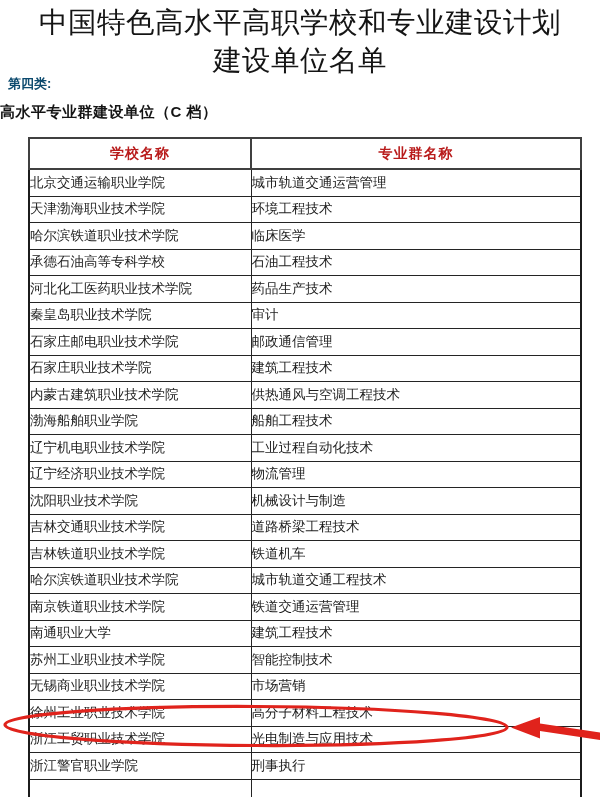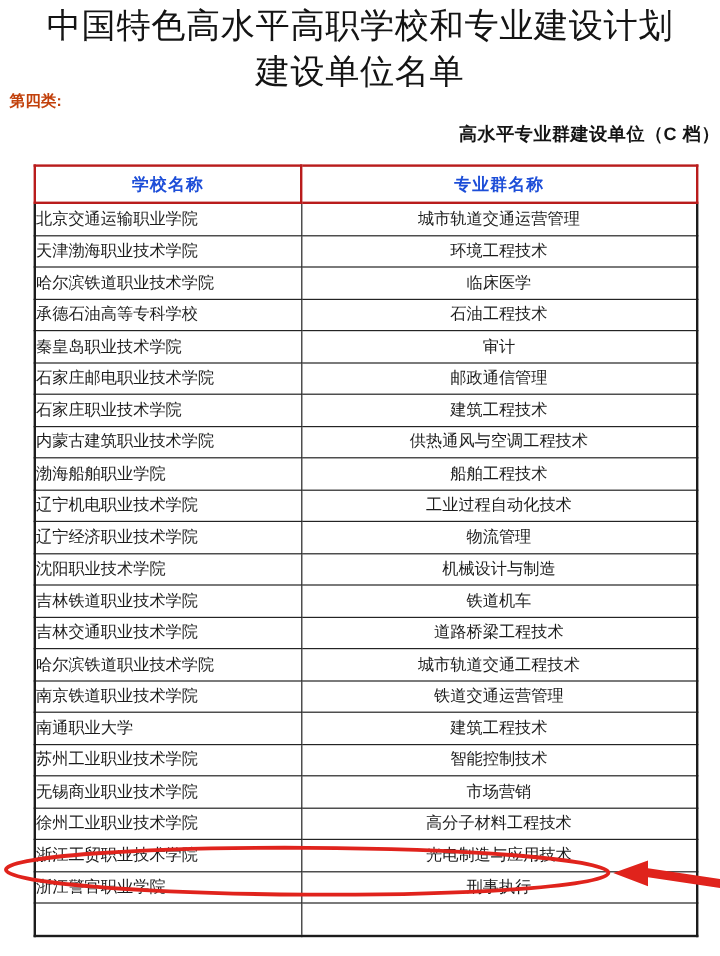--- a/index.html
+++ b/index.html
@@ -18,63 +18,63 @@
     font-size: 28.5px;
     line-height: 38px;
     letter-spacing: 0.5px;
     color: #141414;
   }
   .category-label {
     position: absolute; top: 75px; left: 8px;
     font-family: "Liberation Sans", "DejaVu Sans", sans-serif;
     font-weight: bold;
     font-size: 13px;
-    color: #c2410c;
+    color: #0c4a6e;
   }
   .table-caption {
     position: absolute; top: 103px; left: 0; width: 600px;
-    text-align: right;
+    text-align: left;
     font-family: "Liberation Sans", "DejaVu Sans", sans-serif;
     font-weight: bold;
     font-size: 15px;
     letter-spacing: 0.5px;
     color: #141414;
   }
   table.school-table {
     position: absolute; top: 137px; left: 28px;
     width: 552px;
     border-collapse: collapse;
     table-layout: fixed;
     border: 2px solid #1c1c1c;
   }
   table.school-table th {
-    border: 2px solid #b91c1c;
+    border: 2px solid #404040;
     height: 29px;
     font-family: "Liberation Sans", "DejaVu Sans", sans-serif;
     font-weight: bold;
     font-size: 14px;
     letter-spacing: 1px;
     text-align: center;
     padding: 0;
-    color: #1d4ed8;
+    color: #b91c1c;
   }
   table.school-table td {
     border: 1.5px solid #242424;
     height: 25.5px;
     font-family: "Liberation Serif", "DejaVu Serif", serif;
     font-weight: normal;
     font-size: 13.5px;
     padding: 0;
     color: #1c1c1c;
     overflow: hidden;
     white-space: nowrap;
     margin-top: 15px;
   }
   td.col-school { text-align: left; padding-left: 9px; }
-  td.col-spec   { text-align: center; }
+  td.col-spec   { }
   .annotation-overlay {
     position: absolute; top: 0; left: 0;
     width: 600px; height: 797px;
     pointer-events: none;
   }
 </style>
 </head>
 <body>
 
 <div class="doc-title">
@@ -108,20 +108,24 @@
       </tr>
       <tr>
         <td class="col-school">哈尔滨铁道职业技术学院</td>
         <td class="col-spec">临床医学</td>
       </tr>
       <tr>
         <td class="col-school">承德石油高等专科学校</td>
         <td class="col-spec">石油工程技术</td>
       </tr>
       <tr>
+        <td class="col-school">河北化工医药职业技术学院</td>
+        <td class="col-spec">药品生产技术</td>
+      </tr>
+      <tr>
         <td class="col-school">秦皇岛职业技术学院</td>
         <td class="col-spec">审计</td>
       </tr>
       <tr>
         <td class="col-school">石家庄邮电职业技术学院</td>
         <td class="col-spec">邮政通信管理</td>
       </tr>
       <tr>
         <td class="col-school">石家庄职业技术学院</td>
         <td class="col-spec">建筑工程技术</td>
@@ -140,26 +144,26 @@
       </tr>
       <tr>
         <td class="col-school">辽宁经济职业技术学院</td>
         <td class="col-spec">物流管理</td>
       </tr>
       <tr>
         <td class="col-school">沈阳职业技术学院</td>
         <td class="col-spec">机械设计与制造</td>
       </tr>
       <tr>
+        <td class="col-school">吉林交通职业技术学院</td>
+        <td class="col-spec">道路桥梁工程技术</td>
+      </tr>
+      <tr>
         <td class="col-school">吉林铁道职业技术学院</td>
         <td class="col-spec">铁道机车</td>
-      </tr>
-      <tr>
-        <td class="col-school">吉林交通职业技术学院</td>
-        <td class="col-spec">道路桥梁工程技术</td>
       </tr>
       <tr>
         <td class="col-school">哈尔滨铁道职业技术学院</td>
         <td class="col-spec">城市轨道交通工程技术</td>
       </tr>
       <tr>
         <td class="col-school">南京铁道职业技术学院</td>
         <td class="col-spec">铁道交通运营管理</td>
       </tr>
       <tr>

